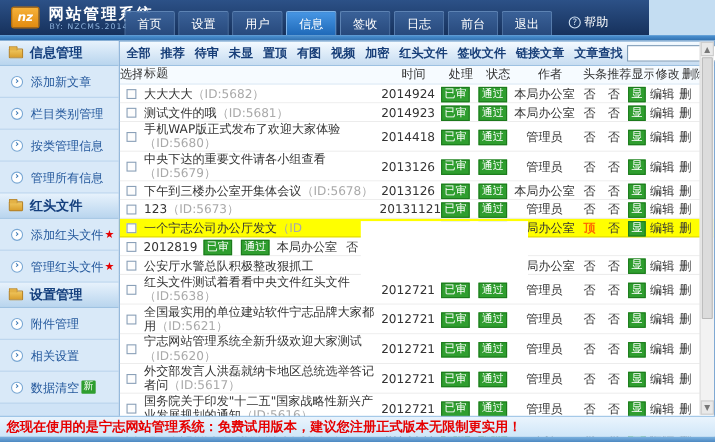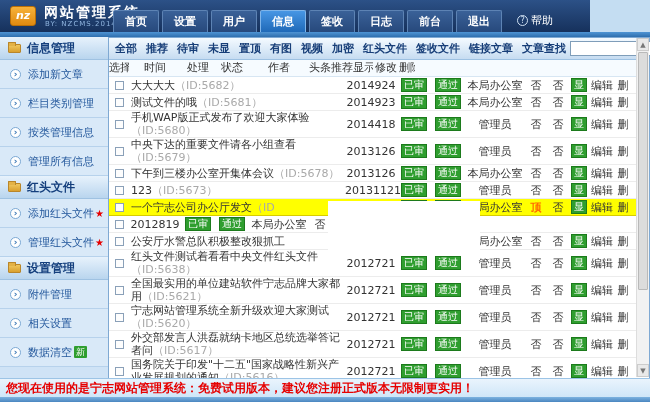--- a/index.html
+++ b/index.html
@@ -9,21 +9,21 @@
   
   .top-header { position:absolute; left:0; top:0; width:590px; height:32px;
     background:linear-gradient(#2e5globalThis, #1a355f); background:linear-gradient(#2c5187,#16315c); }
   .logo-box { position:absolute; left:10px; top:6px; width:26px; height:20px; border-radius:3px;
     background:linear-gradient(#f7b23a,#e08a10); border:1px solid #b96f08; color:#fff;
     font-size:11px; font-weight:bold; font-style:italic; text-align:center; line-height:18px; }
   .app-title { position:absolute; left:44px; top:4px; color:#ffffff; font-size:14px; font-weight:bold; letter-spacing:2px; }
   .app-subtitle { position:absolute; left:45px; top:20px; color:#8fb4de; font-size:7px; letter-spacing:1px; }
   .navbar { position:absolute; left:113px; bottom:0; display:flex; align-items:flex-end; }
   .nav-btn { background:linear-gradient(#3a6198,#27497c); border:1px solid #5d83b4; border-bottom:none;
-    color:#fff; font-size:11px; font-weight:bold; padding:3px 11px; margin-right:3px;
+    color:#fff; font-size:11px; font-weight:normal; padding:3px 11px; margin-right:3px;
     border-radius:2px 2px 0 0; cursor:pointer;margin-top:10px; }
   .nav-btn.active { background:linear-gradient(#4796e4,#1f69b8); border-color:#7fb5ea; }
   .help-link { display:flex; align-items:center; color:#fff; font-size:11px; margin:0 0 4px 12px; cursor:pointer; }
   .help-circle { display:inline-block; width:11px; height:11px; border:1px solid #cfe0f2; border-radius:50%;
     font-size:8px; line-height:10px; text-align:center; margin-right:3px; color:#cfe0f2; }
   .blue-strip { position:absolute; left:0; top:32px; width:650px; height:5px; background:linear-gradient(#4f94d4,#2f6fae); }
 
   
   .sidebar { position:absolute; left:0; top:37px; width:108px; height:341px; background:#cfe3f6; overflow:hidden; }
   .side-section-header { height:23px; display:flex; align-items:center; padding-left:8px;
@@ -189,20 +189,21 @@
         </span>
       <span class="search-zone">
         <span class="search-label">文章查找</span>
         <input class="search-input" value="" style="">
 
       </span>
     </div>
 
     <div class="thead" id="thead">
         <div class="c-sel">选择</div>
+        <div class="c-title" style="text-align: left;">标题</div>
         <div class="c-time">时间</div>
         <div class="c-proc">处理</div>
         <div class="c-stat">状态</div>
         <div class="c-auth">作者</div>
         <div class="c-top">头条</div>
         <div class="c-rec">推荐</div>
         <div class="c-show">显示</div>
         <div class="c-edit">修改</div>
         <div class="c-del">删除</div>
       </div>

